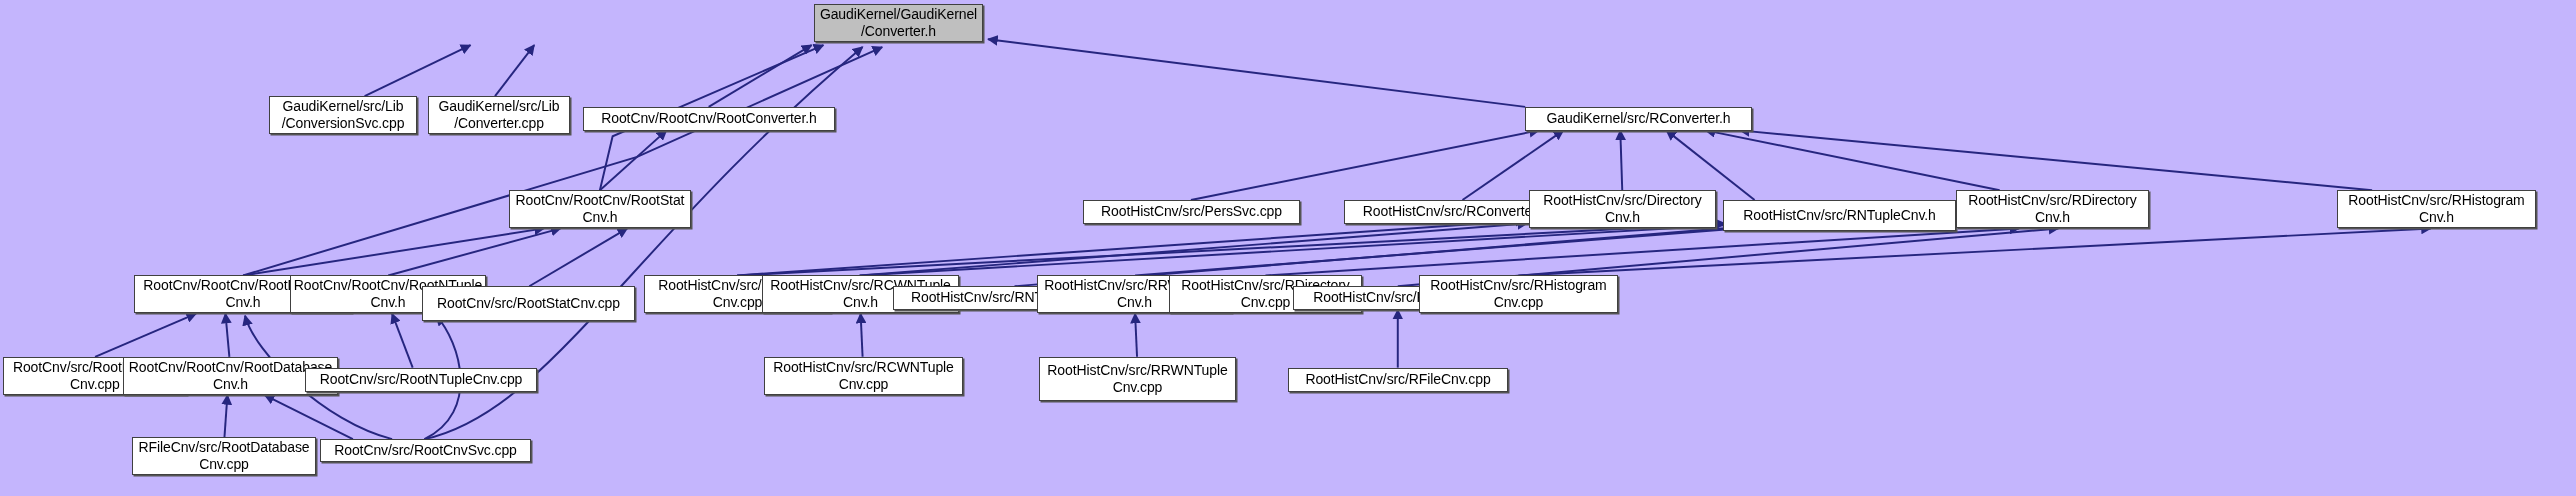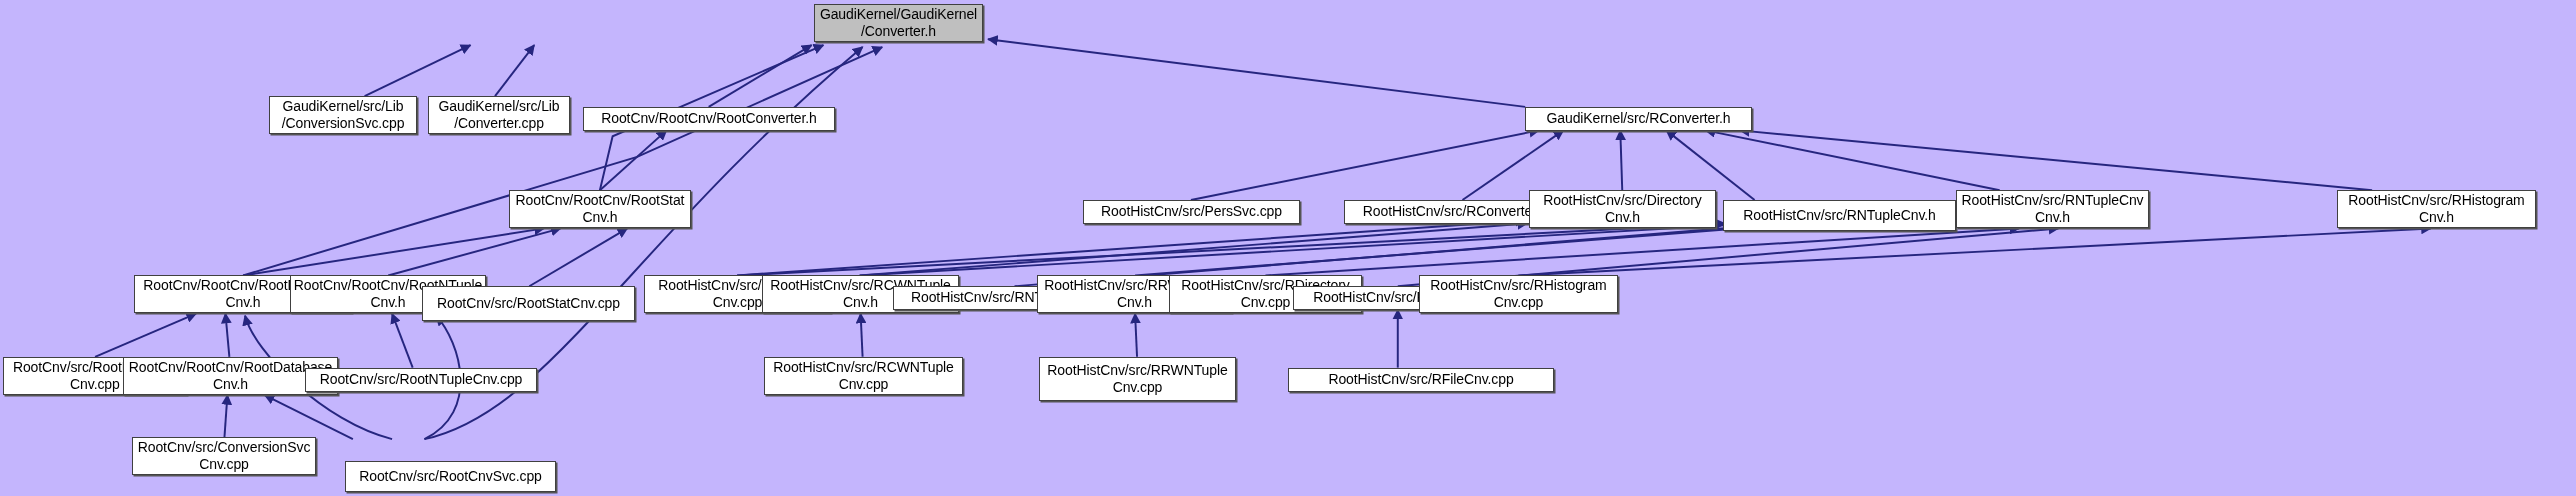--- a/index.html
+++ b/index.html
@@ -105,21 +105,21 @@
 /Converter.cpp</div>
       <div class="node" style="left: 583px; top: 107px; width: 252px; height: 23.5px;">RootCnv/RootCnv/RootConverter.h</div>
       <div class="node" style="left: 1525px; top: 107px; width: 227px; height: 23.5px;">GaudiKernel/src/RConverter.h</div>
       <div class="node" style="left: 509px; top: 190px; width: 182px; height: 38px;">RootCnv/RootCnv/RootStat
 Cnv.h</div>
       <div class="node" style="left: 1083px; top: 200px; width: 217px; height: 23.5px;">RootHistCnv/src/PersSvc.cpp</div>
       <div class="node" style="left: 1344px; top: 200px; width: 237px; height: 23.5px;">RootHistCnv/src/RConverter.cpp</div>
       <div class="node" style="left: 1529px; top: 190px; width: 187px; height: 38px;">RootHistCnv/src/Directory
 Cnv.h</div>
       <div class="node" style="left: 1723px; top: 200px; width: 233px; height: 31px; text-align: center;">RootHistCnv/src/RNTupleCnv.h</div>
-      <div class="node" style="left: 1956px; top: 190px; width: 193px; height: 38px;">RootHistCnv/src/RNTupleCnv
+      <div class="node" style="left: 1956px; top: 190px; width: 193px; height: 38px;">RootHistCnv/src/RDirectory
 Cnv.h</div>
       <div class="node" style="left: 2337px; top: 190px; width: 199px; height: 38px;">RootHistCnv/src/RHistogram
 Cnv.h</div>
       <div class="node" style="left: 134px; top: 275px; width: 218px; height: 38px;">RootCnv/RootCnv/RootDirectory
 Cnv.h</div>
       <div class="node" style="left: 290px; top: 275px; width: 196px; height: 38px;">RootCnv/RootCnv/RootNTuple
 Cnv.h</div>
       <div class="node" style="left: 422px; top: 286px; width: 213px; height: 35px;">RootCnv/src/RootStatCnv.cpp</div>
       <div class="node" style="left: 644px; top: 275px; width: 187px; height: 38px;">RootHistCnv/src/Directory
 Cnv.cpp</div>
@@ -135,20 +135,20 @@
 Cnv.cpp</div>
       <div class="node" style="left: 2.9px; top: 357px; width: 184px; height: 38px;">RootCnv/src/RootDirectory
 Cnv.cpp</div>
       <div class="node" style="left: 123px; top: 357px; width: 215px; height: 38px;">RootCnv/RootCnv/RootDatabase
 Cnv.h</div>
       <div class="node" style="left: 297px; top: 368px; width: 232px; height: 23.5px; margin-left: 8px;">RootCnv/src/RootNTupleCnv.cpp</div>
       <div class="node" style="left: 764px; top: 357px; width: 199px; height: 38px;">RootHistCnv/src/RCWNTuple
 Cnv.cpp</div>
       <div class="node" style="left: 1039px; top: 357px; width: 197px; height: 44px;">RootHistCnv/src/RRWNTuple
 Cnv.cpp</div>
-      <div class="node" style="left: 1288px; top: 368px; width: 266px; height: 23.5px;">RootHistCnv/src/RFileCnv.cpp</div>
-      <div class="node" style="left: 132px; top: 437px; width: 184px; height: 38px;">RootCnv/src/ConversionSvc
+      <div class="node" style="left: 1288px; top: 368px; width: 220px; height: 23.5px;">RootHistCnv/src/RFileCnv.cpp</div>
+      <div class="node" style="left: 132px; top: 437px; width: 184px; height: 38px;">RFileCnv/src/RootDatabase
 Cnv.cpp</div>
-      <div class="node" style="left: 320px; top: 461px; width: 211px; height: 31px; margin-left: 25px;">RootCnv/src/RootCnvSvc.cpp</div>
+      <div class="node" style="left: 320px; top: 439px; width: 211px; height: 23px;">RootCnv/src/RootCnvSvc.cpp</div>
     </div>
 
 </div>
 
 
 </body></html>

